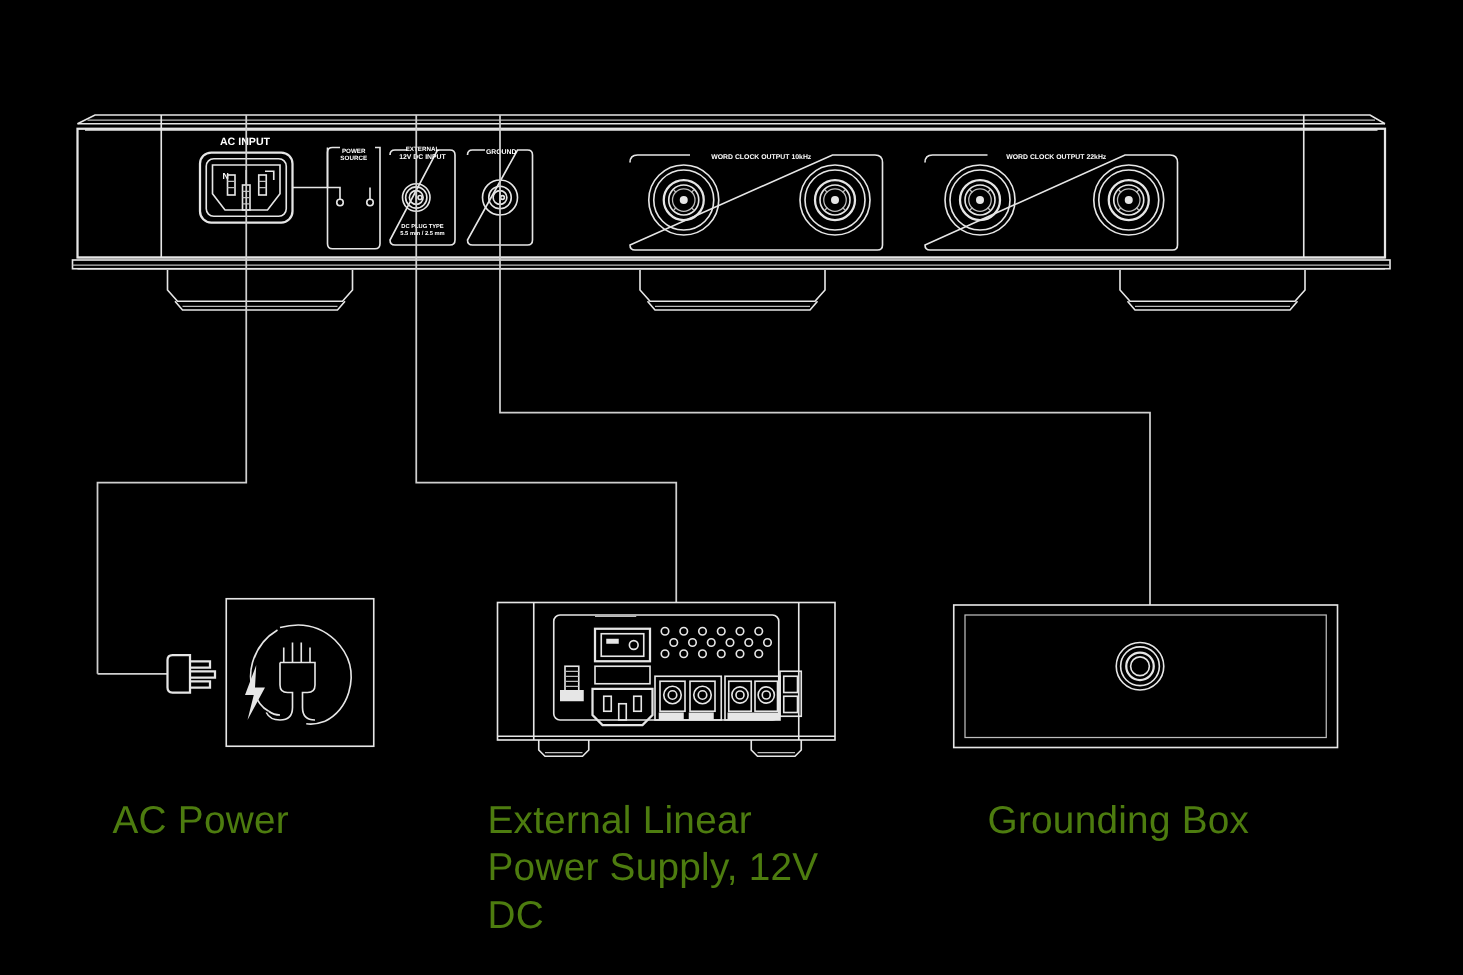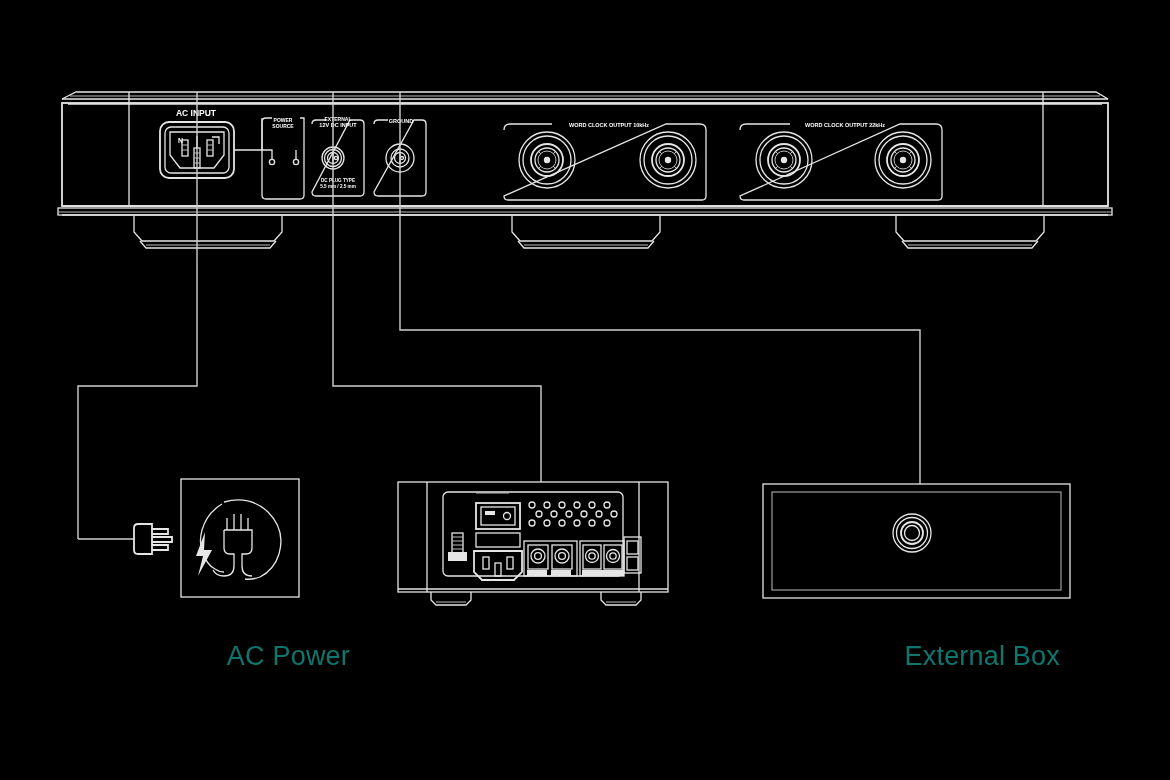--- a/index.html
+++ b/index.html
@@ -25,25 +25,25 @@
   }
   svg#diagram {
     position: absolute;
     left: 0; top: 0;
     width: 1170px;
     height: 780px;
     display: block;
   }
   .cap {
     position: absolute;
-    text-align: right;
+    text-align: left;
     font-family: "Liberation Sans", sans-serif;
-    font-size: 27px;
+    font-size: 31px;
     font-weight: 400;
-    color: #0f766e;
+    color: #4d7c0f;
     letter-spacing: 0.2px;
     line-height: 38px;
     white-space: pre-line;
   }
   #cap-ac    { left: 90px;  top: 637px; width: 260px; }
   #cap-psu   { left: 390px; top: 637px; width: 300px; }
   #cap-gnd   { left: 790px; top: 637px; width: 270px; }
 </style>
 </head>
 <body>
@@ -339,16 +339,18 @@
         <circle class="ln" cx="912" cy="533" r="19"></circle>
         <circle class="ln" cx="912" cy="533" r="15.5"></circle>
         <circle class="ln2" cx="912" cy="533" r="11"></circle>
         <circle class="ln" cx="912" cy="533" r="7.5"></circle>
       </g>
     </g>
   </svg>
 
   <div class="cap" id="cap-ac">AC Power</div>
 
-
-  <div class="cap" id="cap-gnd">External Box</div>
+  <div class="cap" id="cap-psu">External Linear
+Power Supply, 12V DC</div>
+
+  <div class="cap" id="cap-gnd">Grounding Box</div>
 
 </div>
 
 </body></html>

